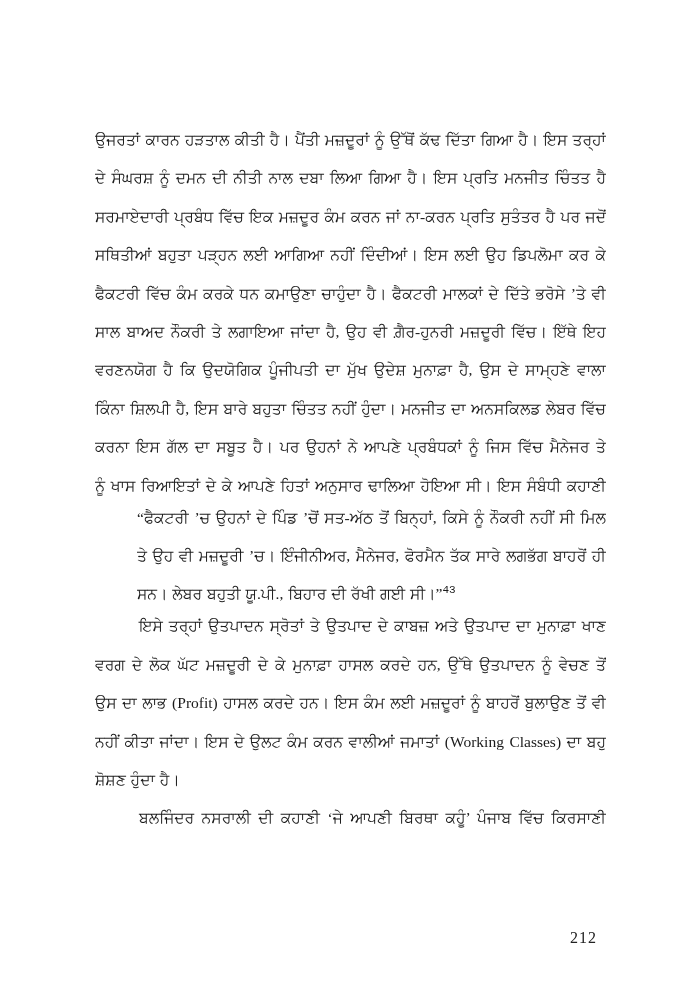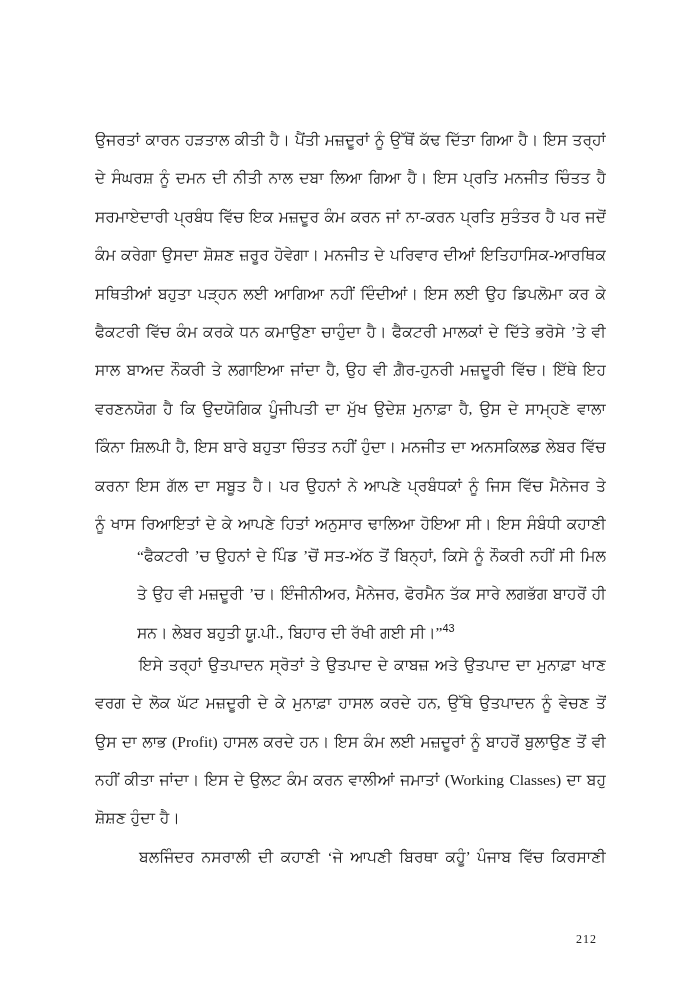--- a/index.html
+++ b/index.html
@@ -43,43 +43,42 @@
     padding: 0;
   }
   .quote .line {
     line-height: 38.2px;
     height: 38.2px;
   }
   sup.fn {
     font-size: 11px;
     line-height: 0;
     vertical-align: super;
-    font-family: Liberation Sans, sans-serif;
+    font-family: Liberation Mono, monospace;
   }
   .page-number {
     position: absolute;
     right: 103px;
     bottom: 44px;
-    font-size: 12px;
+    font-size: 16px;
     letter-spacing: 1px;
     font-family: "Liberation Serif", serif;
     color: #222222;
   }
 </style>
 </head>
 <body>
 
 <div class="page">
   <div class="textblock">
 
     <div class="para">
       <div class="line">ਉਜਰਤਾਂ ਕਾਰਨ ਹੜਤਾਲ ਕੀਤੀ ਹੈ। ਪੈਂਤੀ ਮਜ਼ਦੂਰਾਂ ਨੂੰ ਉੱਥੋਂ ਕੱਢ ਦਿੱਤਾ ਗਿਆ ਹੈ। ਇਸ ਤਰ੍ਹਾਂ ਮਜ਼ਦੂਰਾਂ</div>
       <div class="line">ਦੇ ਸੰਘਰਸ਼ ਨੂੰ ਦਮਨ ਦੀ ਨੀਤੀ ਨਾਲ ਦਬਾ ਲਿਆ ਗਿਆ ਹੈ। ਇਸ ਪ੍ਰਤਿ ਮਨਜੀਤ ਚਿੰਤਤ ਹੈ ਕਿਉਂਕਿ</div>
       <div class="line">ਸਰਮਾਏਦਾਰੀ ਪ੍ਰਬੰਧ ਵਿੱਚ ਇਕ ਮਜ਼ਦੂਰ ਕੰਮ ਕਰਨ ਜਾਂ ਨਾ-ਕਰਨ ਪ੍ਰਤਿ ਸੁਤੰਤਰ ਹੈ ਪਰ ਜਦੋਂ ਉਹ ਕਿਤੇ</div>
-      <div class="line">ਕੰਮ ਕਰੇਗਾ ਉਸਦਾ ਸ਼ੋਸ਼ਣ ਜ਼ਰੂਰ ਹੋਵੇਗਾ। ਮਨਜੀਤ ਦੇ ਪਰਿਵਾਰ ਦੀਆਂ ਇਤਿਹਾਸਿਕ-ਆਰਥਿਕ</div>
       <div class="line">ਸਥਿਤੀਆਂ ਬਹੁਤਾ ਪੜ੍ਹਨ ਲਈ ਆਗਿਆ ਨਹੀਂ ਦਿੰਦੀਆਂ। ਇਸ ਲਈ ਉਹ ਡਿਪਲੋਮਾ ਕਰ ਕੇ ਛੇਤੀ ਕਿਸੇ</div>
       <div class="line">ਫੈਕਟਰੀ ਵਿੱਚ ਕੰਮ ਕਰਕੇ ਧਨ ਕਮਾਉਣਾ ਚਾਹੁੰਦਾ ਹੈ। ਫੈਕਟਰੀ ਮਾਲਕਾਂ ਦੇ ਦਿੱਤੇ ਭਰੋਸੇ ’ਤੇ ਵੀ ਉਹ ਡੇਢ</div>
       <div class="line">ਸਾਲ ਬਾਅਦ ਨੌਕਰੀ ਤੇ ਲਗਾਇਆ ਜਾਂਦਾ ਹੈ, ਉਹ ਵੀ ਗ਼ੈਰ-ਹੁਨਰੀ ਮਜ਼ਦੂਰੀ ਵਿੱਚ। ਇੱਥੇ ਇਹ ਗੱਲ</div>
       <div class="line">ਵਰਣਨਯੋਗ ਹੈ ਕਿ ਉਦਯੋਗਿਕ ਪੂੰਜੀਪਤੀ ਦਾ ਮੁੱਖ ਉਦੇਸ਼ ਮੁਨਾਫ਼ਾ ਹੈ, ਉਸ ਦੇ ਸਾਮ੍ਹਣੇ ਵਾਲਾ ਵਿਅਕਤੀ</div>
       <div class="line">ਕਿੰਨਾ ਸ਼ਿਲਪੀ ਹੈ, ਇਸ ਬਾਰੇ ਬਹੁਤਾ ਚਿੰਤਤ ਨਹੀਂ ਹੁੰਦਾ। ਮਨਜੀਤ ਦਾ ਅਨਸਕਿਲਡ ਲੇਬਰ ਵਿੱਚ ਕੰਮ</div>
       <div class="line">ਕਰਨਾ ਇਸ ਗੱਲ ਦਾ ਸਬੂਤ ਹੈ। ਪਰ ਉਹਨਾਂ ਨੇ ਆਪਣੇ ਪ੍ਰਬੰਧਕਾਂ ਨੂੰ ਜਿਸ ਵਿੱਚ ਮੈਨੇਜਰ ਤੇ ਇੰਜੀਨੀਅਰ</div>
       <div class="line">ਨੂੰ ਖਾਸ ਰਿਆਇਤਾਂ ਦੇ ਕੇ ਆਪਣੇ ਹਿਤਾਂ ਅਨੁਸਾਰ ਢਾਲਿਆ ਹੋਇਆ ਸੀ। ਇਸ ਸੰਬੰਧੀ ਕਹਾਣੀ ਵਿਚਲੇ</div>
     </div>
 
     <blockquote class="quote">

